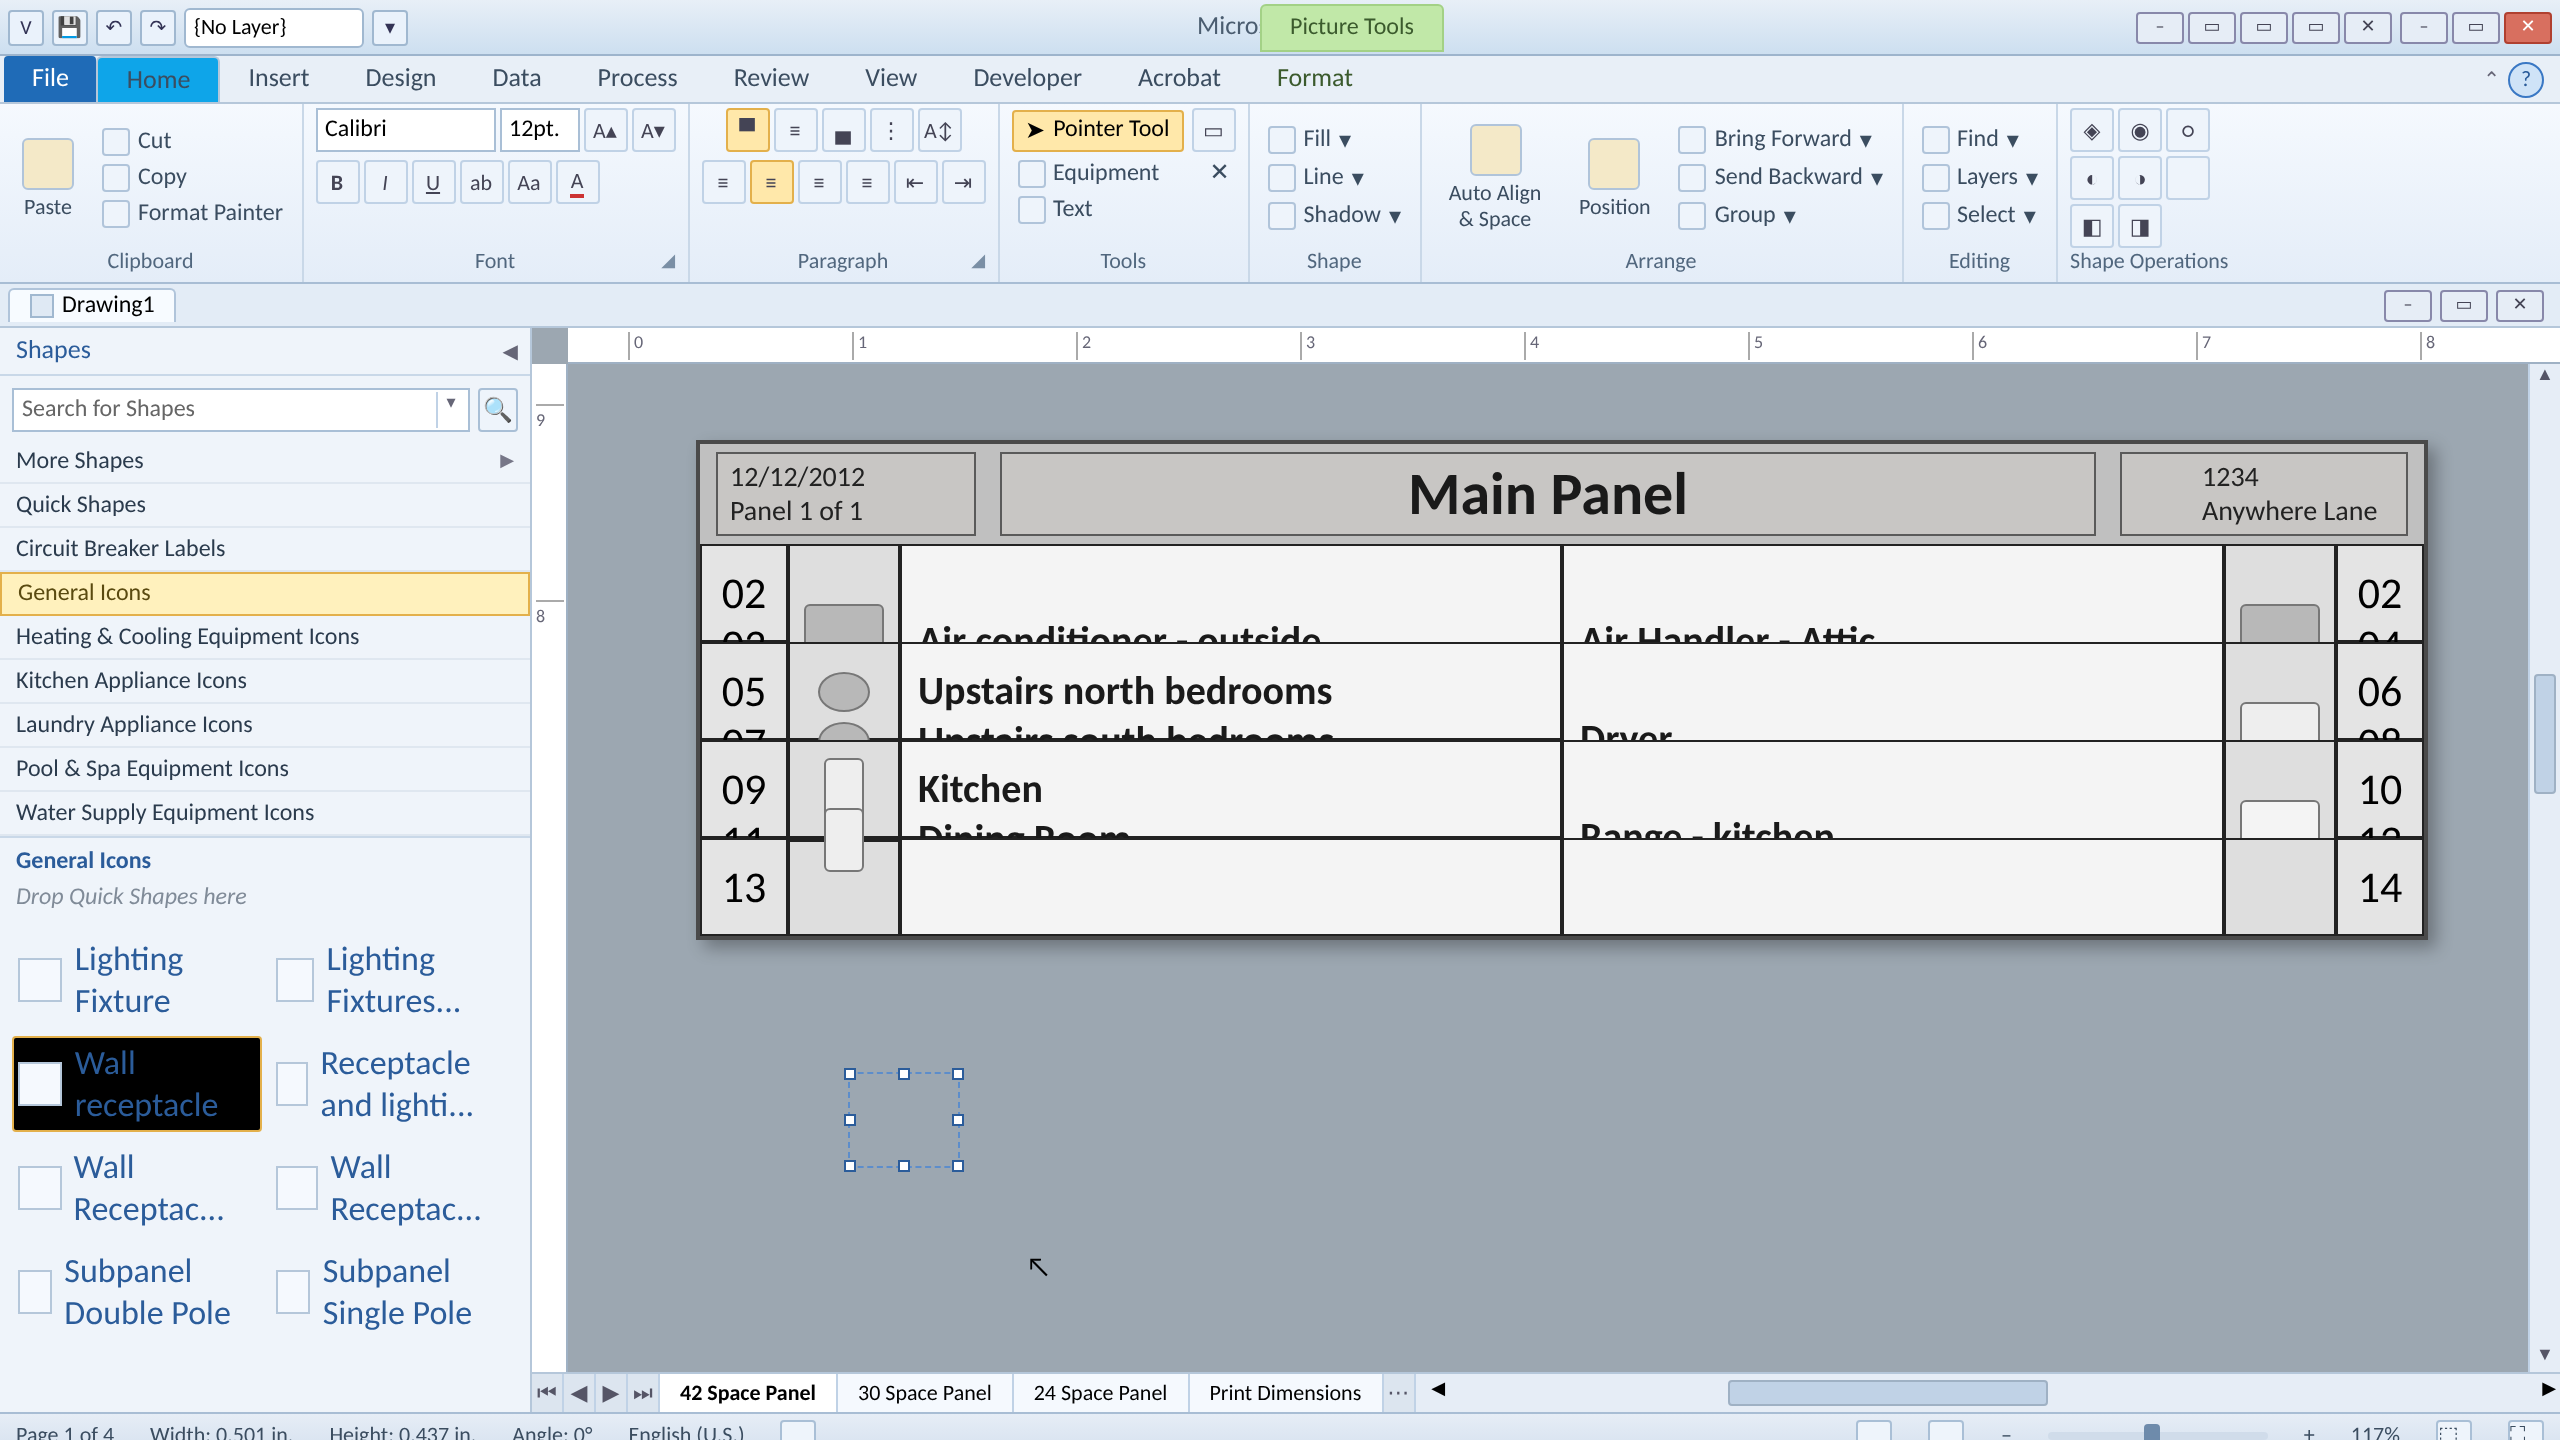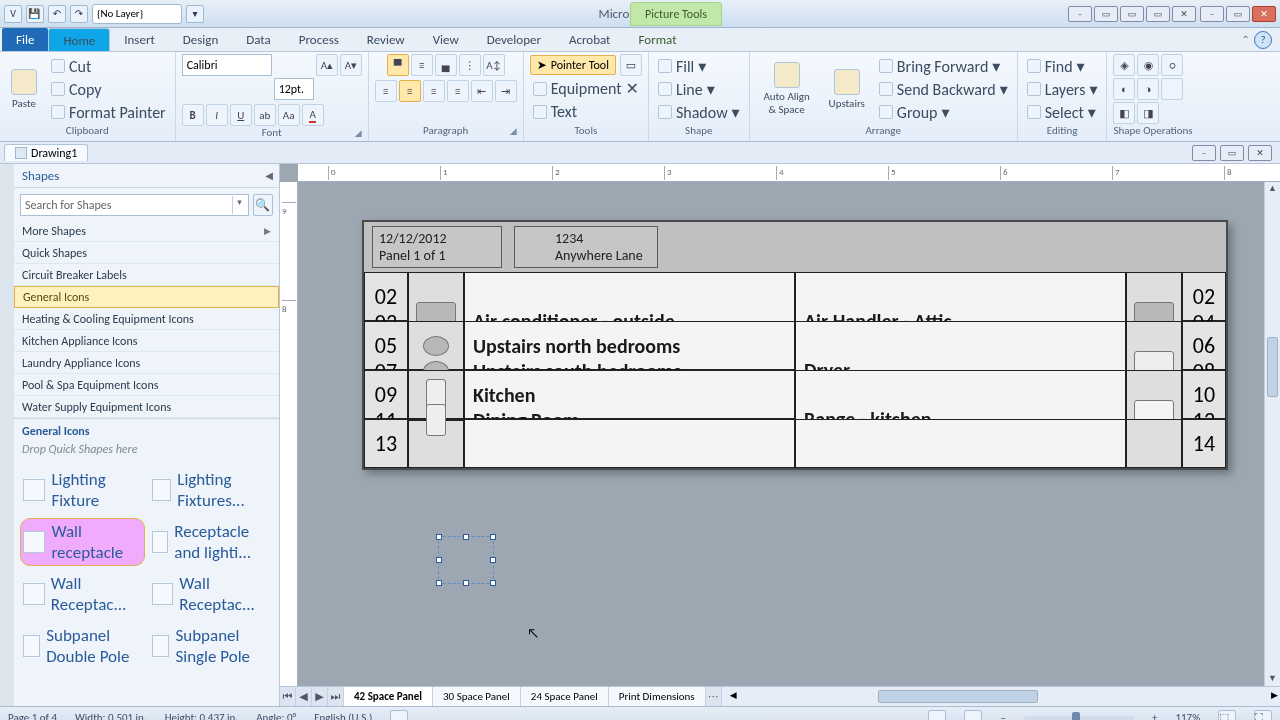--- a/index.html
+++ b/index.html
@@ -26,56 +26,56 @@
 .help-btn { width: 18px; height: 18px; border: 1px solid #3a78c4; background: #cfe3f7; border-radius: 50%; color: #2b5c9a; font-size: 11px; display: flex; align-items: center; justify-content: center; }
 
 
 .ribbon { height: 90px; background: linear-gradient(#f5f9fe, #e4edf8); border-bottom: 1px solid #a8bdd4; display: flex; }
 .group { border-right: 1px solid #c9d8e8; display: flex; flex-direction: column; padding: 2px 6px 1px; }
 .group-body { flex: 1; display: flex; align-items: center; gap: 6px; }
 .group-label { height: 16px; font-size: 11px; color: #51677e; text-align: center; position: relative; }
 .group-label .dialog { position: absolute; right: 0; top: 1px; font-size: 9px; color: #7a8fa5; }
 .big-btn { display: flex; flex-direction: column; align-items: center; gap: 2px; padding: 2px 4px; font-size: 11px; color: #3b4d60; border: 1px solid transparent; border-radius: 3px; }
 .big-btn .icon { width: 26px; height: 26px; border: 1px solid #b0c4da; background: #f4e9c8; border-radius: 3px; }
-.stack { display: flex; flex-direction: column; gap: 2px; font-size: 16px; color: #3b4d60; }
+.stack { display: flex; flex-direction: column; gap: 2px; font-size: 12px; color: #3b4d60; }
 .stack .row { display: flex; align-items: center; gap: 4px; padding: 1px 3px; }
 .stack .row .ic { width: 14px; height: 14px; border: 1px solid #b0c4da; background: #eef4fb; border-radius: 2px; }
 .combo { height: 22px; border: 1px solid #a9bfd6; background: #fff; font-size: 12px; display: flex; align-items: center; padding: 0 4px; }
 .font-name { width: 90px; }
-.font-size { width: 40px; margin-top: 24px; }
+.font-size { width: 40px; }
 .btn-grid { display: grid; grid-template-columns: repeat(4, 22px); grid-auto-rows: 22px; gap: 2px; }
 .btn-grid3 { grid-template-columns: repeat(3, 22px); }
 .mini { width: 22px; height: 22px; border: 1px solid #c0d2e6; background: #eef4fb; border-radius: 2px; display: flex; align-items: center; justify-content: center; font-size: 11px; color: #445; }
 .mini.active { background: #ffe8aa; border-color: #e3b04b; }
 .pointer-tool { background: #ffe8aa; border: 1px solid #e3b04b; padding: 2px 6px; border-radius: 2px; display: flex; align-items: center; gap: 4px; font-size: 12px; }
 
 
 .doc-bar { height: 22px; background: #e3ecf6; display: flex; align-items: center; padding-left: 4px; border-bottom: 1px solid #b5c7da; position: relative; }
 .doc-tab { background: #f7fbff; border: 1px solid #b0c4da; border-bottom: none; padding: 1px 10px; font-size: 12px; border-radius: 3px 3px 0 0; display: flex; align-items: center; gap: 4px; }
 .doc-tab .ic { width: 12px; height: 12px; border: 1px solid #a0b8d0; background: #dfe9f4; }
 .doc-ctrl { margin-left: auto; display: flex; gap: 4px; padding-right: 8px; }
 
 
 .workspace { display: flex; height: 542px; }
-.shapes-pane { width: 266px; background: #eff4fa; border-right: 1px solid #b5c7da; display: flex; flex-direction: column; margin-left: 14px; }
+.shapes-pane { width: 266px; background: #eff4fa; border-right: 1px solid #b5c7da; display: flex; flex-direction: column; }
 .shapes-header { height: 24px; display: flex; align-items: center; padding: 0 8px; color: #2b5c9a; font-size: 13px; position: relative; border-bottom: 1px solid #c9d8e8; }
 .shapes-header .collapse { position: absolute; right: 6px; font-size: 10px; color: #667; }
 .search-row { padding: 6px 6px 4px; display: flex; gap: 4px; align-items: center; }
 .search-box { flex: 1; height: 22px; border: 1px solid #a9bfd6; background: #fff; padding: 0 4px; font-size: 12px; display: flex; align-items: center; position: relative; }
 .search-box .dd { position: absolute; right: 2px; width: 14px; height: 18px; border-left: 1px solid #c0d2e6; text-align: center; font-size: 9px; color: #667; }
 .search-go { width: 20px; height: 22px; border: 1px solid #a9bfd6; background: #eef4fb; border-radius: 2px; display: flex; align-items: center; justify-content: center; font-size: 12px; }
 .stencil-item { height: 22px; display: flex; align-items: center; padding: 0 8px; font-size: 12px; border-bottom: 1px solid #dfe7f0; color: #2b3b4d; position: relative; }
 .stencil-item.selected { background: #fff1bd; border: 1px solid #e3b04b; color: #5a4a10; }
 .stencil-item .arrow { margin-left: auto; font-size: 9px; color: #778; }
 .stencil-active-name { padding: 5px 8px 2px; font-weight: bold; color: #2b5c9a; font-size: 12px; border-top: 1px solid #c9d8e8; }
 .drop-hint { padding: 2px 8px 6px; font-size: 12px; color: #808b98; font-style: italic; }
 .shape-grid { flex: 1; display: grid; grid-template-columns: 1fr 1fr; gap: 4px; padding: 4px 6px; align-content: start; }
 .shape-item { display: flex; align-items: center; gap: 6px; padding: 2px; font-size: 17px; color: #2b5c9a; border: 1px solid transparent; border-radius: 2px; }
 .shape-item .thumb { width: 26px; height: 22px; border: 1px solid #b5c7da; background: #f5f9fe; }
-.shape-item.selected { background: #f0abfc; border-color: #e3b04b; border-radius: 10px; }
+.shape-item.selected { background: #000000; border-color: #e3b04b; }
 
 .canvas-area { flex: 1; position: relative; background: #9ca7b1; display: flex; flex-direction: column; }
 .ruler-h { height: 18px; background: #fff; border-bottom: 1px solid #9fb1c4; position: relative; margin-left: 18px; font-size: 9px; color: #667; }
 .ruler-h span { position: absolute; top: 2px; border-left: 1px solid #aaa; height: 14px; padding-left: 2px; }
 .canvas-row { flex: 1; display: flex; position: relative; }
 .ruler-v { width: 18px; background: #fff; border-right: 1px solid #9fb1c4; position: relative; font-size: 9px; color: #667; }
 .ruler-v span { position: absolute; left: 2px; border-top: 1px solid #aaa; width: 14px; padding-top: 2px; }
 .page-surface { flex: 1; position: relative; overflow: hidden; }
 .v-scroll { width: 16px; background: #e6edf6; border-left: 1px solid #c0d2e6; position: relative; }
 .v-scroll .thumb { position: absolute; left: 2px; right: 2px; top: 155px; height: 60px; background: #c0d2e6; border: 1px solid #9fb1c4; border-radius: 2px; }
@@ -267,21 +267,21 @@
     <div class="group-label">Shape</div>
   </div>
   <div class="group">
     <div class="group-body">
       <div class="big-btn">
           <div class="icon"></div>
           <span style="width:52px;text-align:center;">Auto Align &amp; Space</span>
         </div>
       <div class="big-btn">
           <div class="icon"></div>
-          <span>Upstairs</span>
+          <span>Position</span>
         </div>
       <div class="stack">
         <div class="row"><span class="ic"></span><span>Bring Forward</span> ▾</div>
         <div class="row"><span class="ic"></span><span>Send Backward</span> ▾</div>
         <div class="row"><span class="ic"></span><span>Group</span> ▾</div>
       </div>
     </div>
     <div class="group-label">Arrange</div>
   </div>
   <div class="group">
@@ -404,20 +404,21 @@
         <span style="top:20px">9</span>
           <span style="top:118px">8</span>
       </div>
       <div class="page-surface">
         <div class="page">
           <div class="panel-title-row">
             <div class="info-box left">
               <div>12/12/2012</div>
                 <div>Panel 1 of 1</div>
             </div>
+            <div class="title-box">Main Panel</div>
             <div class="info-box right">
               <div>1234</div>
                 <div>Anywhere Lane</div>
             </div>
           </div>
           <div class="breaker-grid">
 
             <div class="breaker-row">
               <div style="display:flex;flex-direction:column;">
                 <div class="slot-num" style="height:49px;">02</div>

